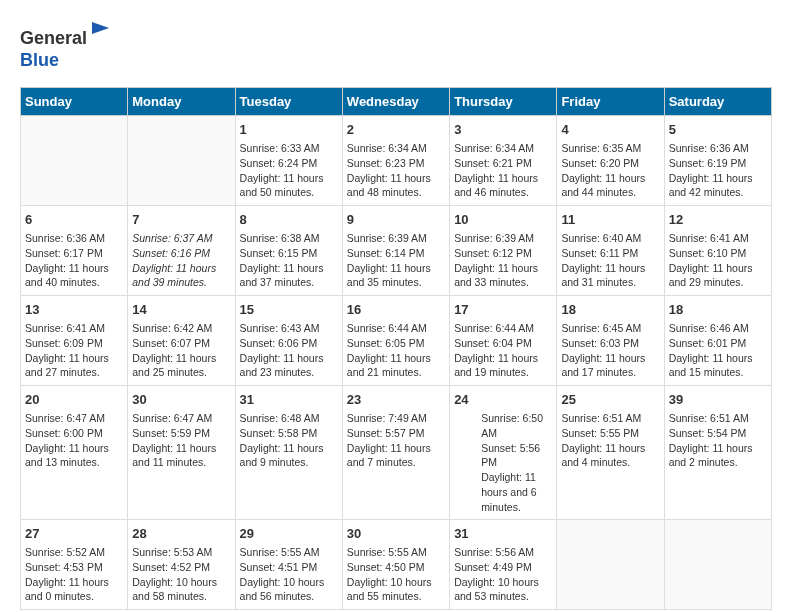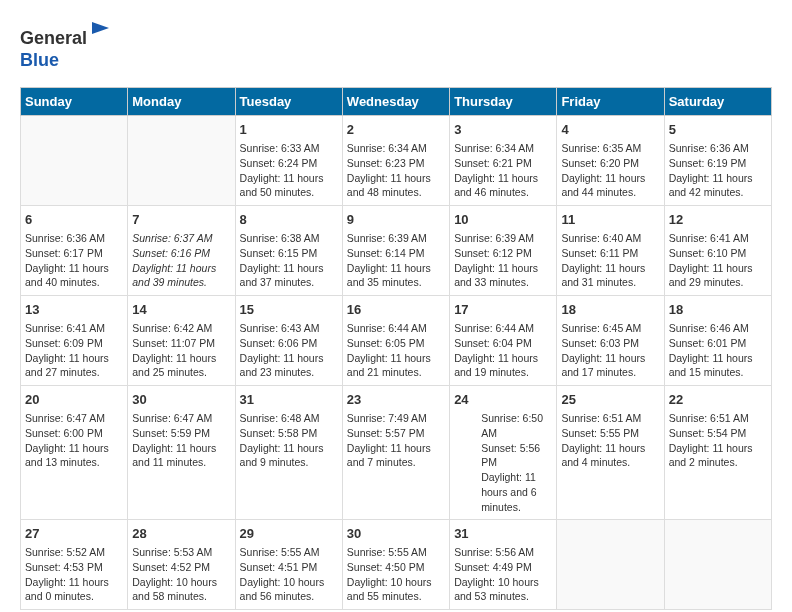--- a/index.html
+++ b/index.html
@@ -198,21 +198,21 @@
       <tr>
         <td>
           <span class="day-num">13</span>
           <div class="day-info" style="white-space: pre-line;">Sunrise: 6:41 AM
 Sunset: 6:09 PM
 Daylight: 11 hours and 27 minutes.</div>
         </td>
         <td>
           <span class="day-num">14</span>
           <div class="day-info" style="white-space: pre-line;">Sunrise: 6:42 AM
-Sunset: 11:07 PM
+Sunset: 6:07 PM
 Daylight: 11 hours and 25 minutes.</div>
         </td>
         <td>
           <span class="day-num">15</span>
           <div class="day-info" style="white-space: pre-line;">Sunrise: 6:43 AM
 Sunset: 6:06 PM
 Daylight: 11 hours and 23 minutes.</div>
         </td>
         <td>
           <span class="day-num">16</span>
@@ -270,21 +270,21 @@
 Sunset: 5:56 PM
 Daylight: 11 hours and 6 minutes.</div>
         </td>
         <td>
           <span class="day-num">25</span>
           <div class="day-info" style="white-space: pre-line;">Sunrise: 6:51 AM
 Sunset: 5:55 PM
 Daylight: 11 hours and 4 minutes.</div>
         </td>
         <td>
-          <span class="day-num">22</span>
+          <span class="day-num">39</span>
           <div class="day-info" style="white-space: pre-line;">Sunrise: 6:51 AM
 Sunset: 5:54 PM
 Daylight: 11 hours and 2 minutes.</div>
         </td>
       </tr>
       <tr>
         <td>
           <span class="day-num">27</span>
           <div class="day-info" style="white-space: pre-line;">Sunrise: 5:52 AM
 Sunset: 4:53 PM

